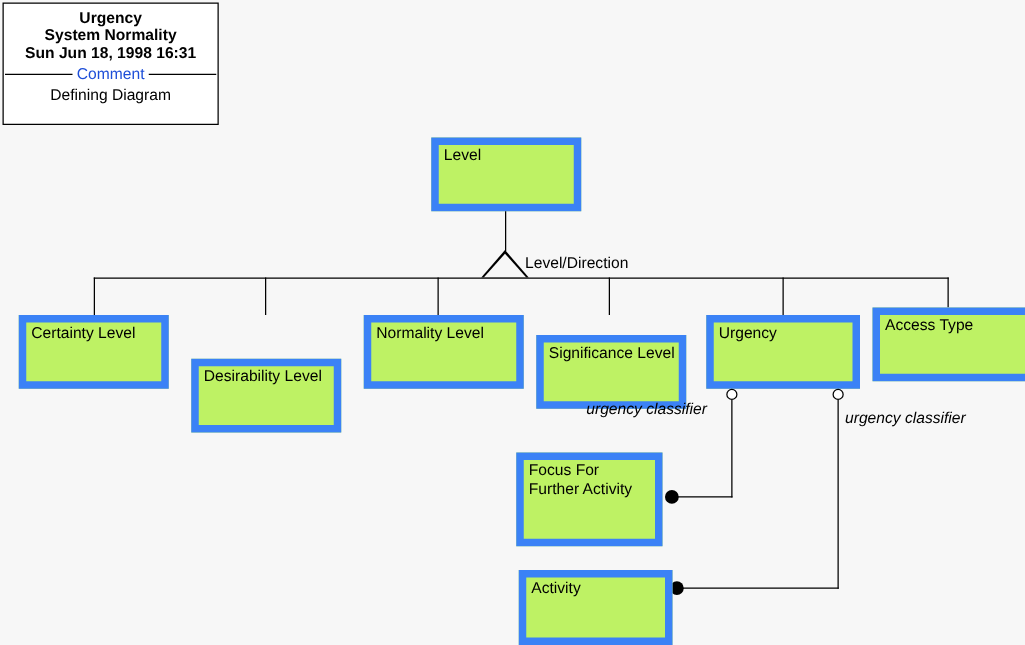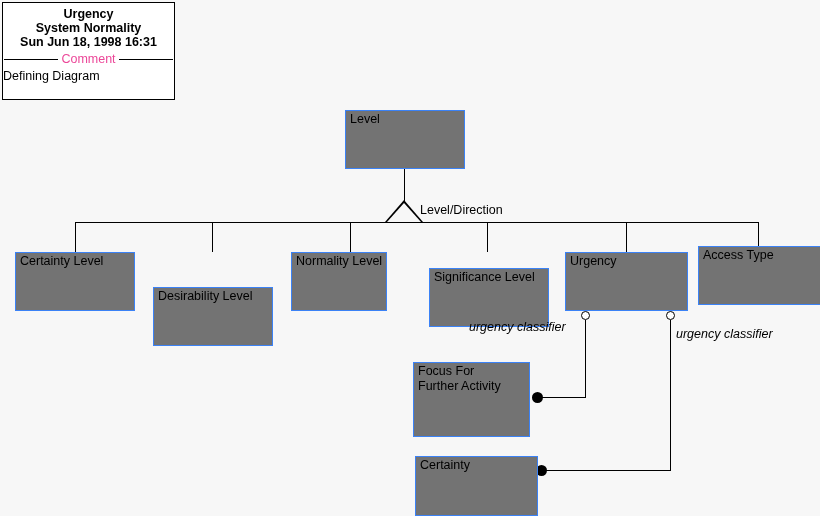--- a/index.html
+++ b/index.html
@@ -15,22 +15,22 @@
     position: relative;
     width: 820px;
     height: 516px;
     background: #f7f7f7;
     overflow: hidden;
   }
 
   
   .node {
     position: absolute;
-    background: #737373;
-    border: 1px solid #3b82f6;
+    background: #bef264;
+    border: 6px solid #3b82f6;
     box-sizing: border-box;
   }
   .node .node-label {
     position: absolute;
     left: 4px;
     top: 1px;
     font-size: 12.5px;
     line-height: 15px;
     color: #000000;
     white-space: pre-line;
@@ -64,24 +64,24 @@
   .comment-rule .rule {
     flex: 1 1 auto;
     height: 1px;
     background: #000000;
   }
   .comment-rule .rule-label {
     flex: 0 0 auto;
     padding: 0 3px;
     font-size: 12.5px;
     line-height: 13px;
-    color: #ec4899;
+    color: #1d4ed8;
   }
   #comment-text {
-    text-align: left;
+    text-align: center;
     font-size: 12.5px;
     line-height: 15px;
     margin-top: 3px;
     color: #000000;
   }
 
   
   .line-h {
     position: absolute;
     height: 1px;
@@ -171,21 +171,21 @@
   <div class="line-v" style="left:758px; top:222px; height:24px;"></div>
 
   <div class="node" style="left:15px; top:252px; width:120px; height:59px;">
     <span class="node-label">Certainty Level</span>
   </div>
 
   <div class="node" style="left:153px; top:252px; width:120px; height:59px;margin-top:35px;">
     <span class="node-label">Desirability Level</span>
   </div>
 
-  <div class="node" style="left:291px; top:252px; width:96px; height:59px;">
+  <div class="node" style="left:291px; top:252px; width:128px; height:59px;">
     <span class="node-label">Normality Level</span>
   </div>
 
   <div class="node" style="left:429px; top:268px; width:120px; height:59px;">
     <span class="node-label">Significance Level</span>
   </div>
 
   <div class="node" style="left:565px; top:252px; width:123px; height:59px;">
     <span class="node-label">Urgency</span>
   </div>
@@ -205,16 +205,16 @@
 Further Activity</span>
   </div>
 
   <div class="hollow-dot" style="left:666px; top:311px;"></div>
   <div class="line-v" style="left:670px; top:320px; height:151px;"></div>
   <div class="line-h" style="left:543px; top:470px; width:128px;"></div>
   <div class="solid-dot" style="left:536px; top:465px;"></div>
   <span class="edge-label italic" style="left:676px; top:327px;">urgency classifier</span>
 
   <div class="node" style="left:415px; top:456px; width:123px; height:60px;">
-    <span class="node-label">Certainty</span>
+    <span class="node-label">Activity</span>
   </div>
 
 </div>
 
 </body></html>

